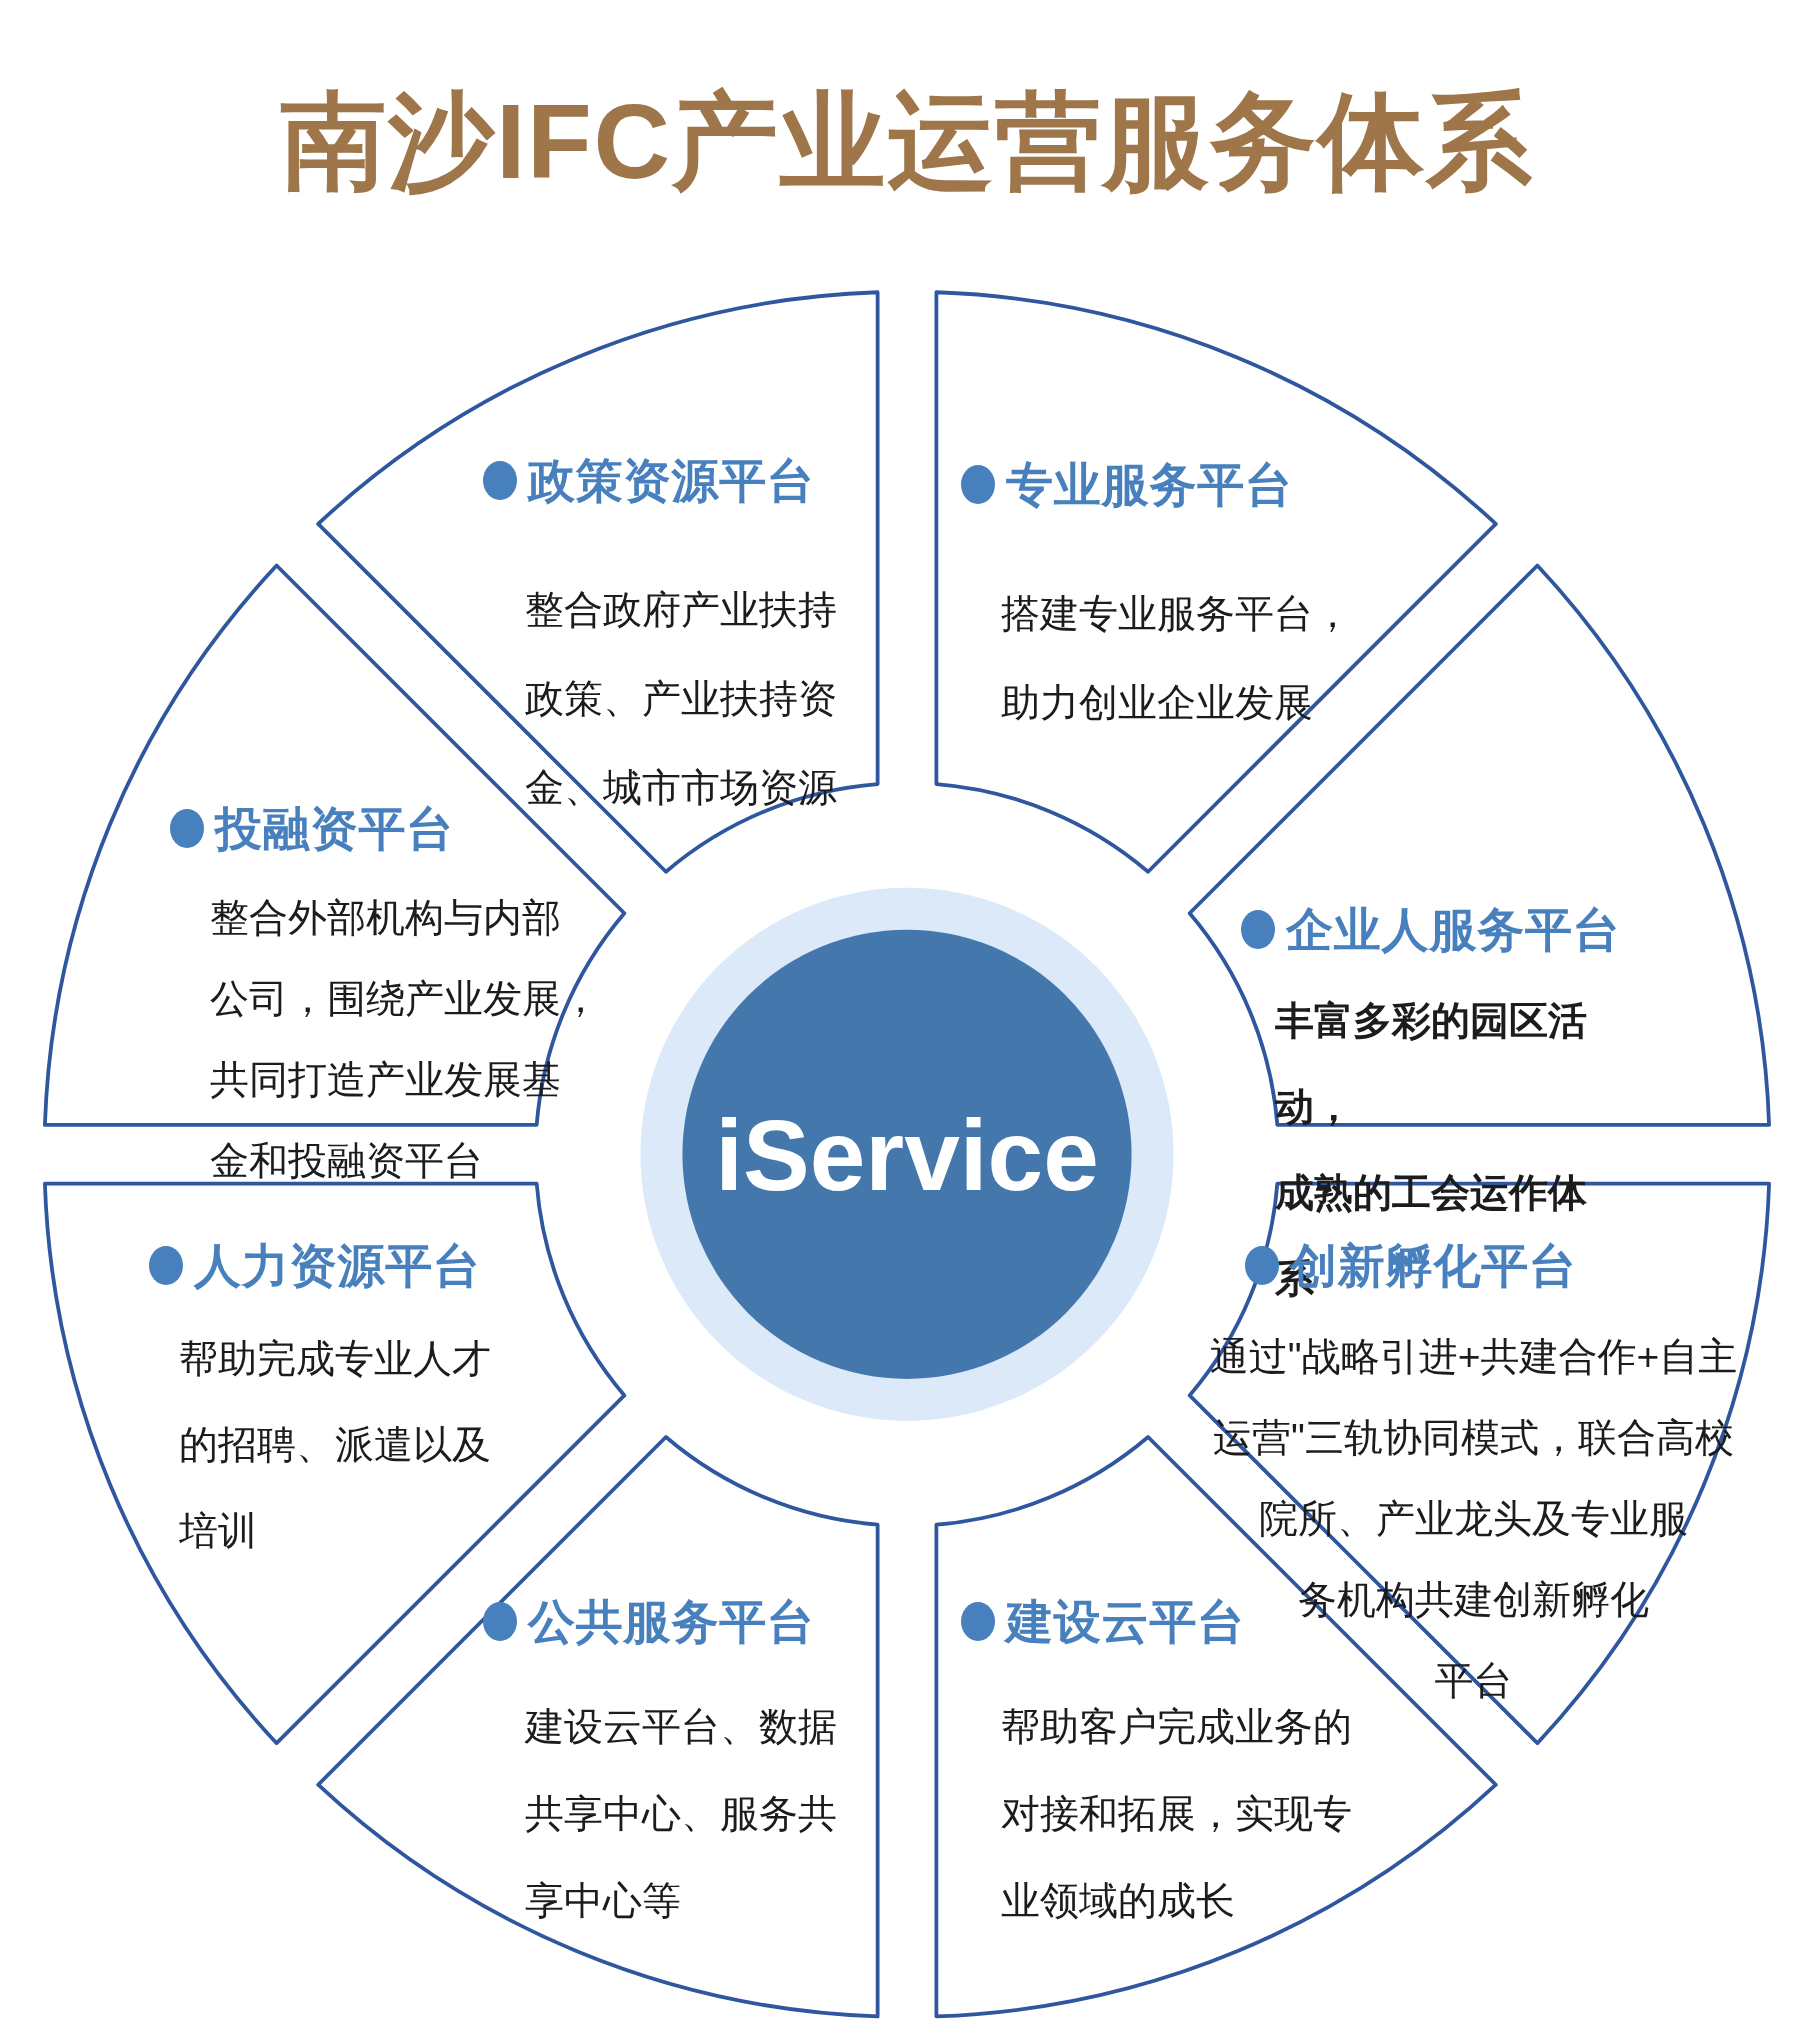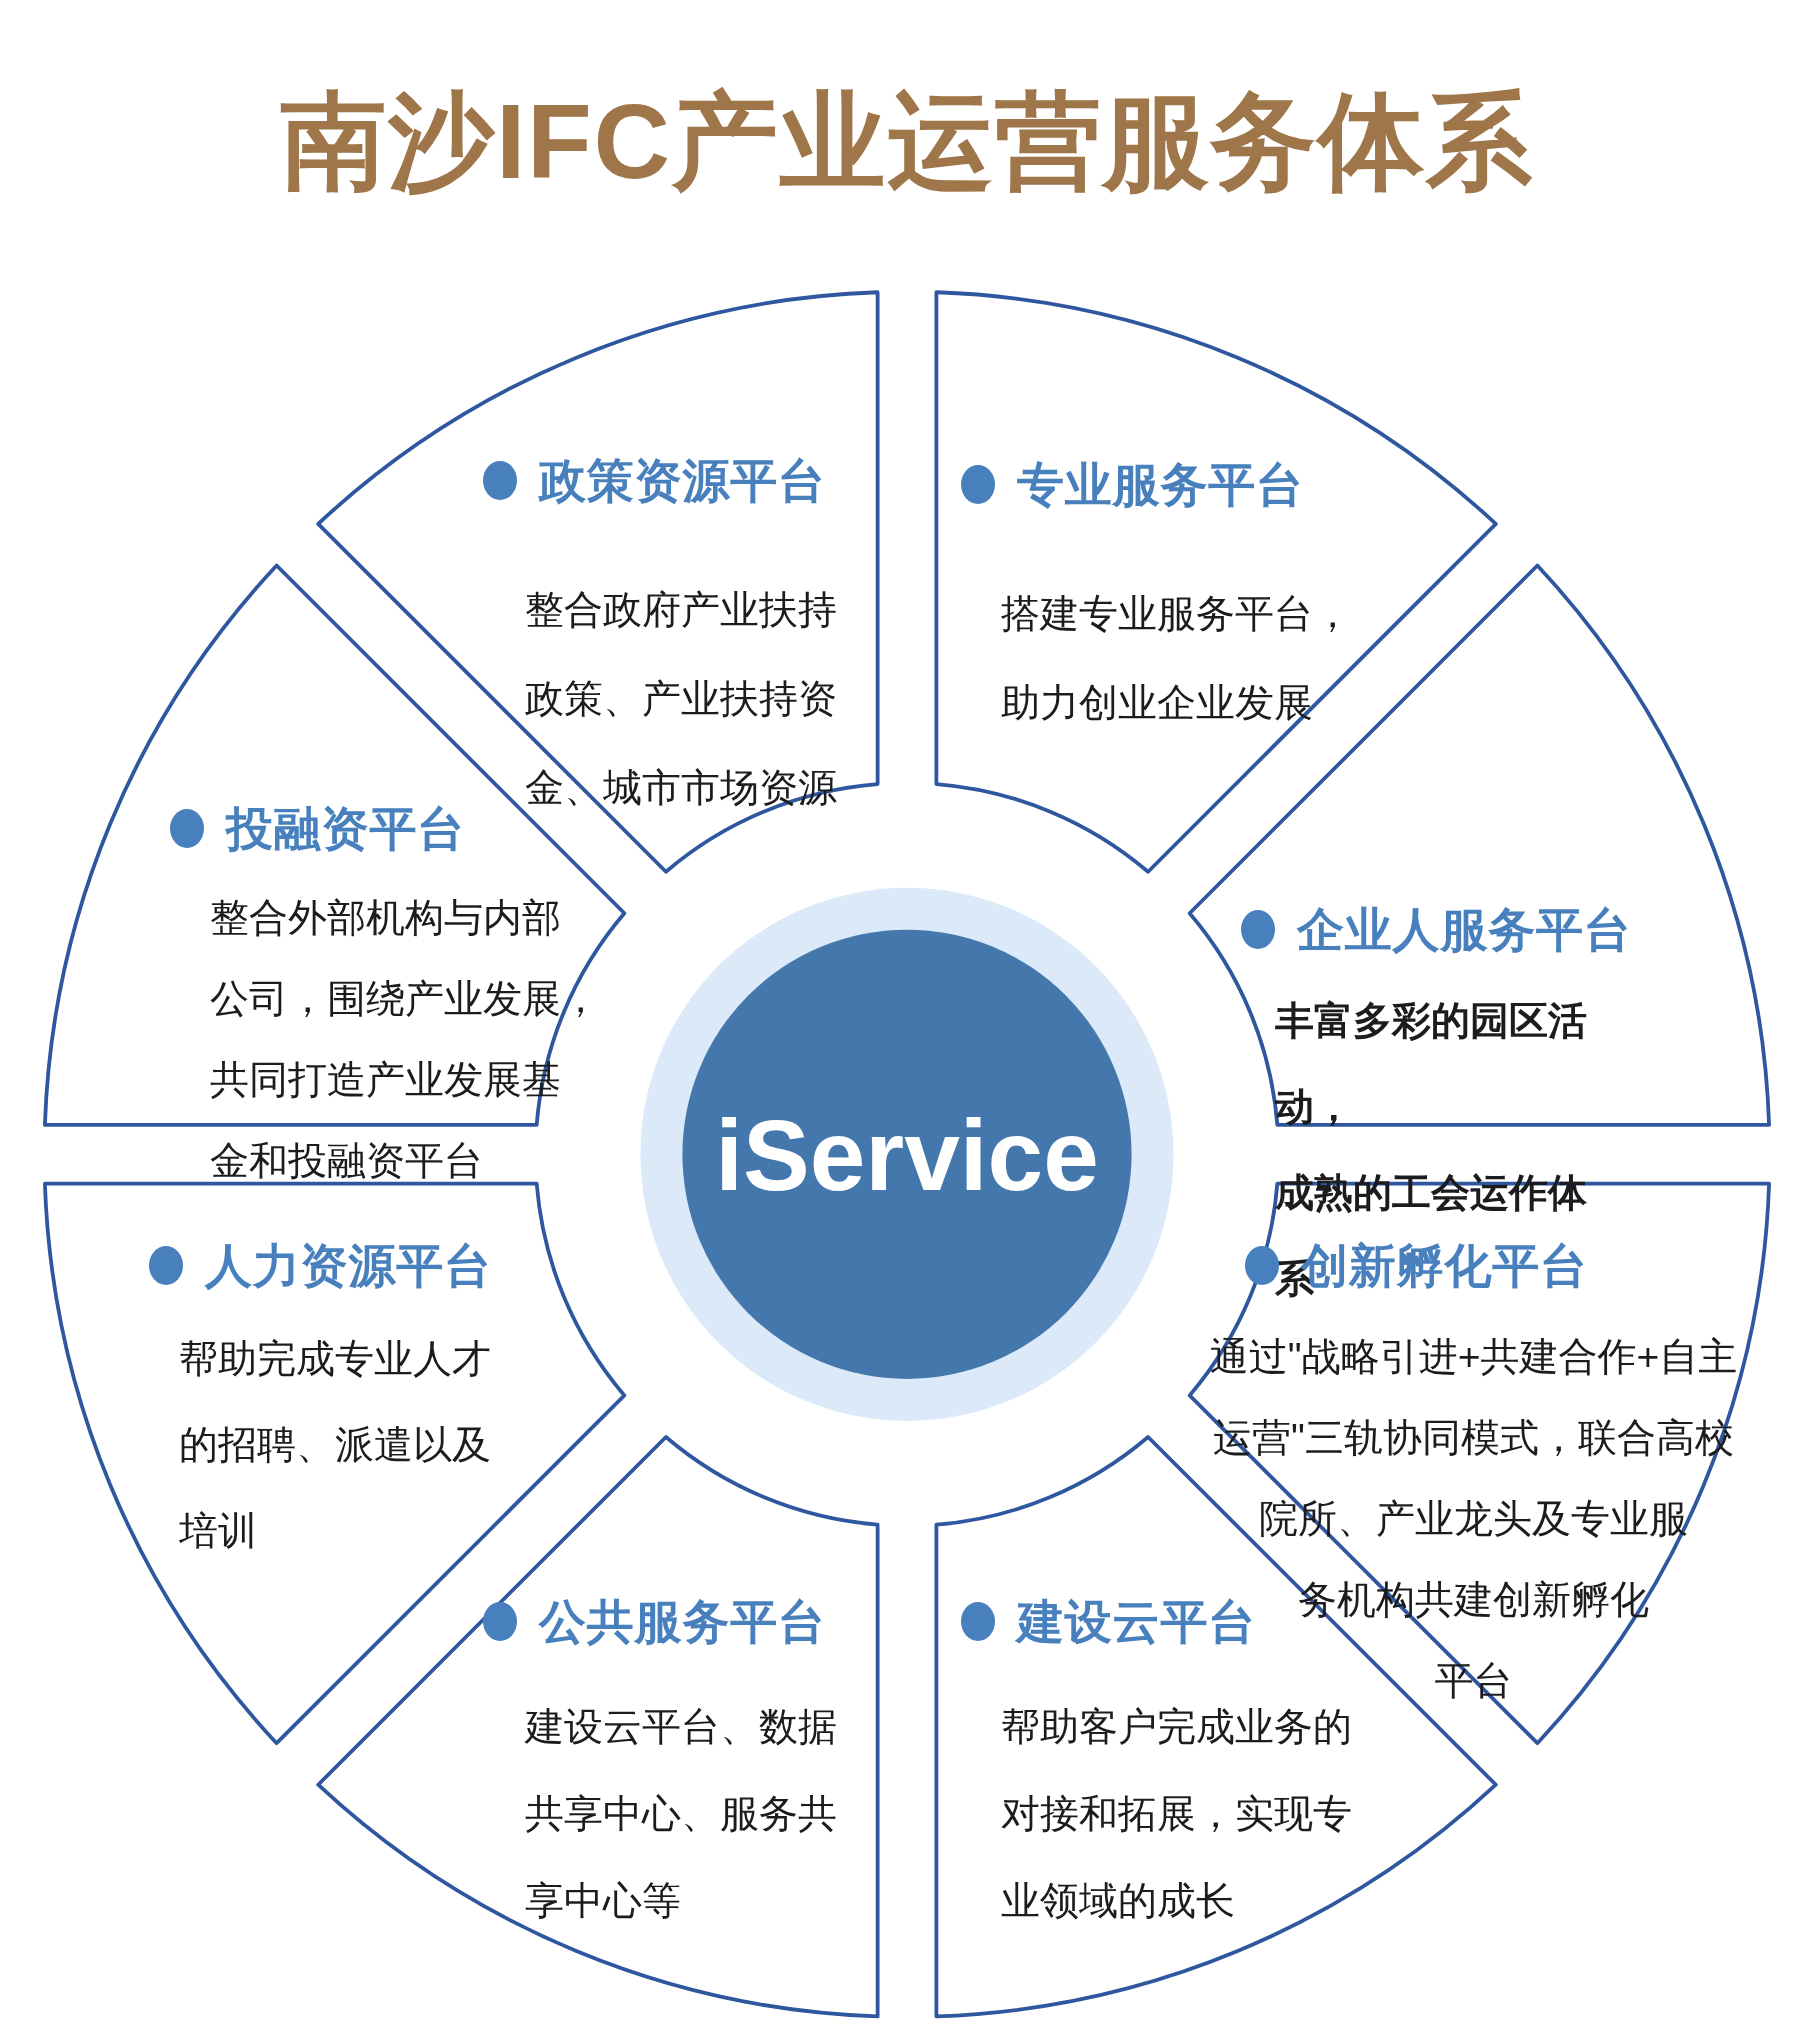--- a/index.html
+++ b/index.html
@@ -27,21 +27,21 @@
 
   .center-label {
     position:absolute; left:592px; top:1020px; width:630px; height:269px;
     display:flex; flex-direction:column; align-items:center; justify-content:center;
     color:var(--c-center_text); text-align:center;
   }
   .center-line1 { font-size:100px; font-weight:800; line-height:118px; white-space:nowrap; }
   .center-line2 { font-size:86px; font-weight:800; line-height:105px; letter-spacing:5.9px; white-space:nowrap; }
 
   .sector-label { position:absolute; }
-  .heading-row { display:flex; align-items:center; gap:22px; }
+  .heading-row { display:flex; align-items:center; gap:11px; }
   .bullet {
     width:34px; height:39px; border-radius:50%;
     background:var(--c-heading); flex:0 0 auto;
   }
   .heading {
     font-size:47px; font-weight:800; letter-spacing:0.8px; line-height:55px;
     color:var(--c-heading); white-space:nowrap;
   }
   .body {
     font-size:39px; font-weight:500; color:var(--c-body);

